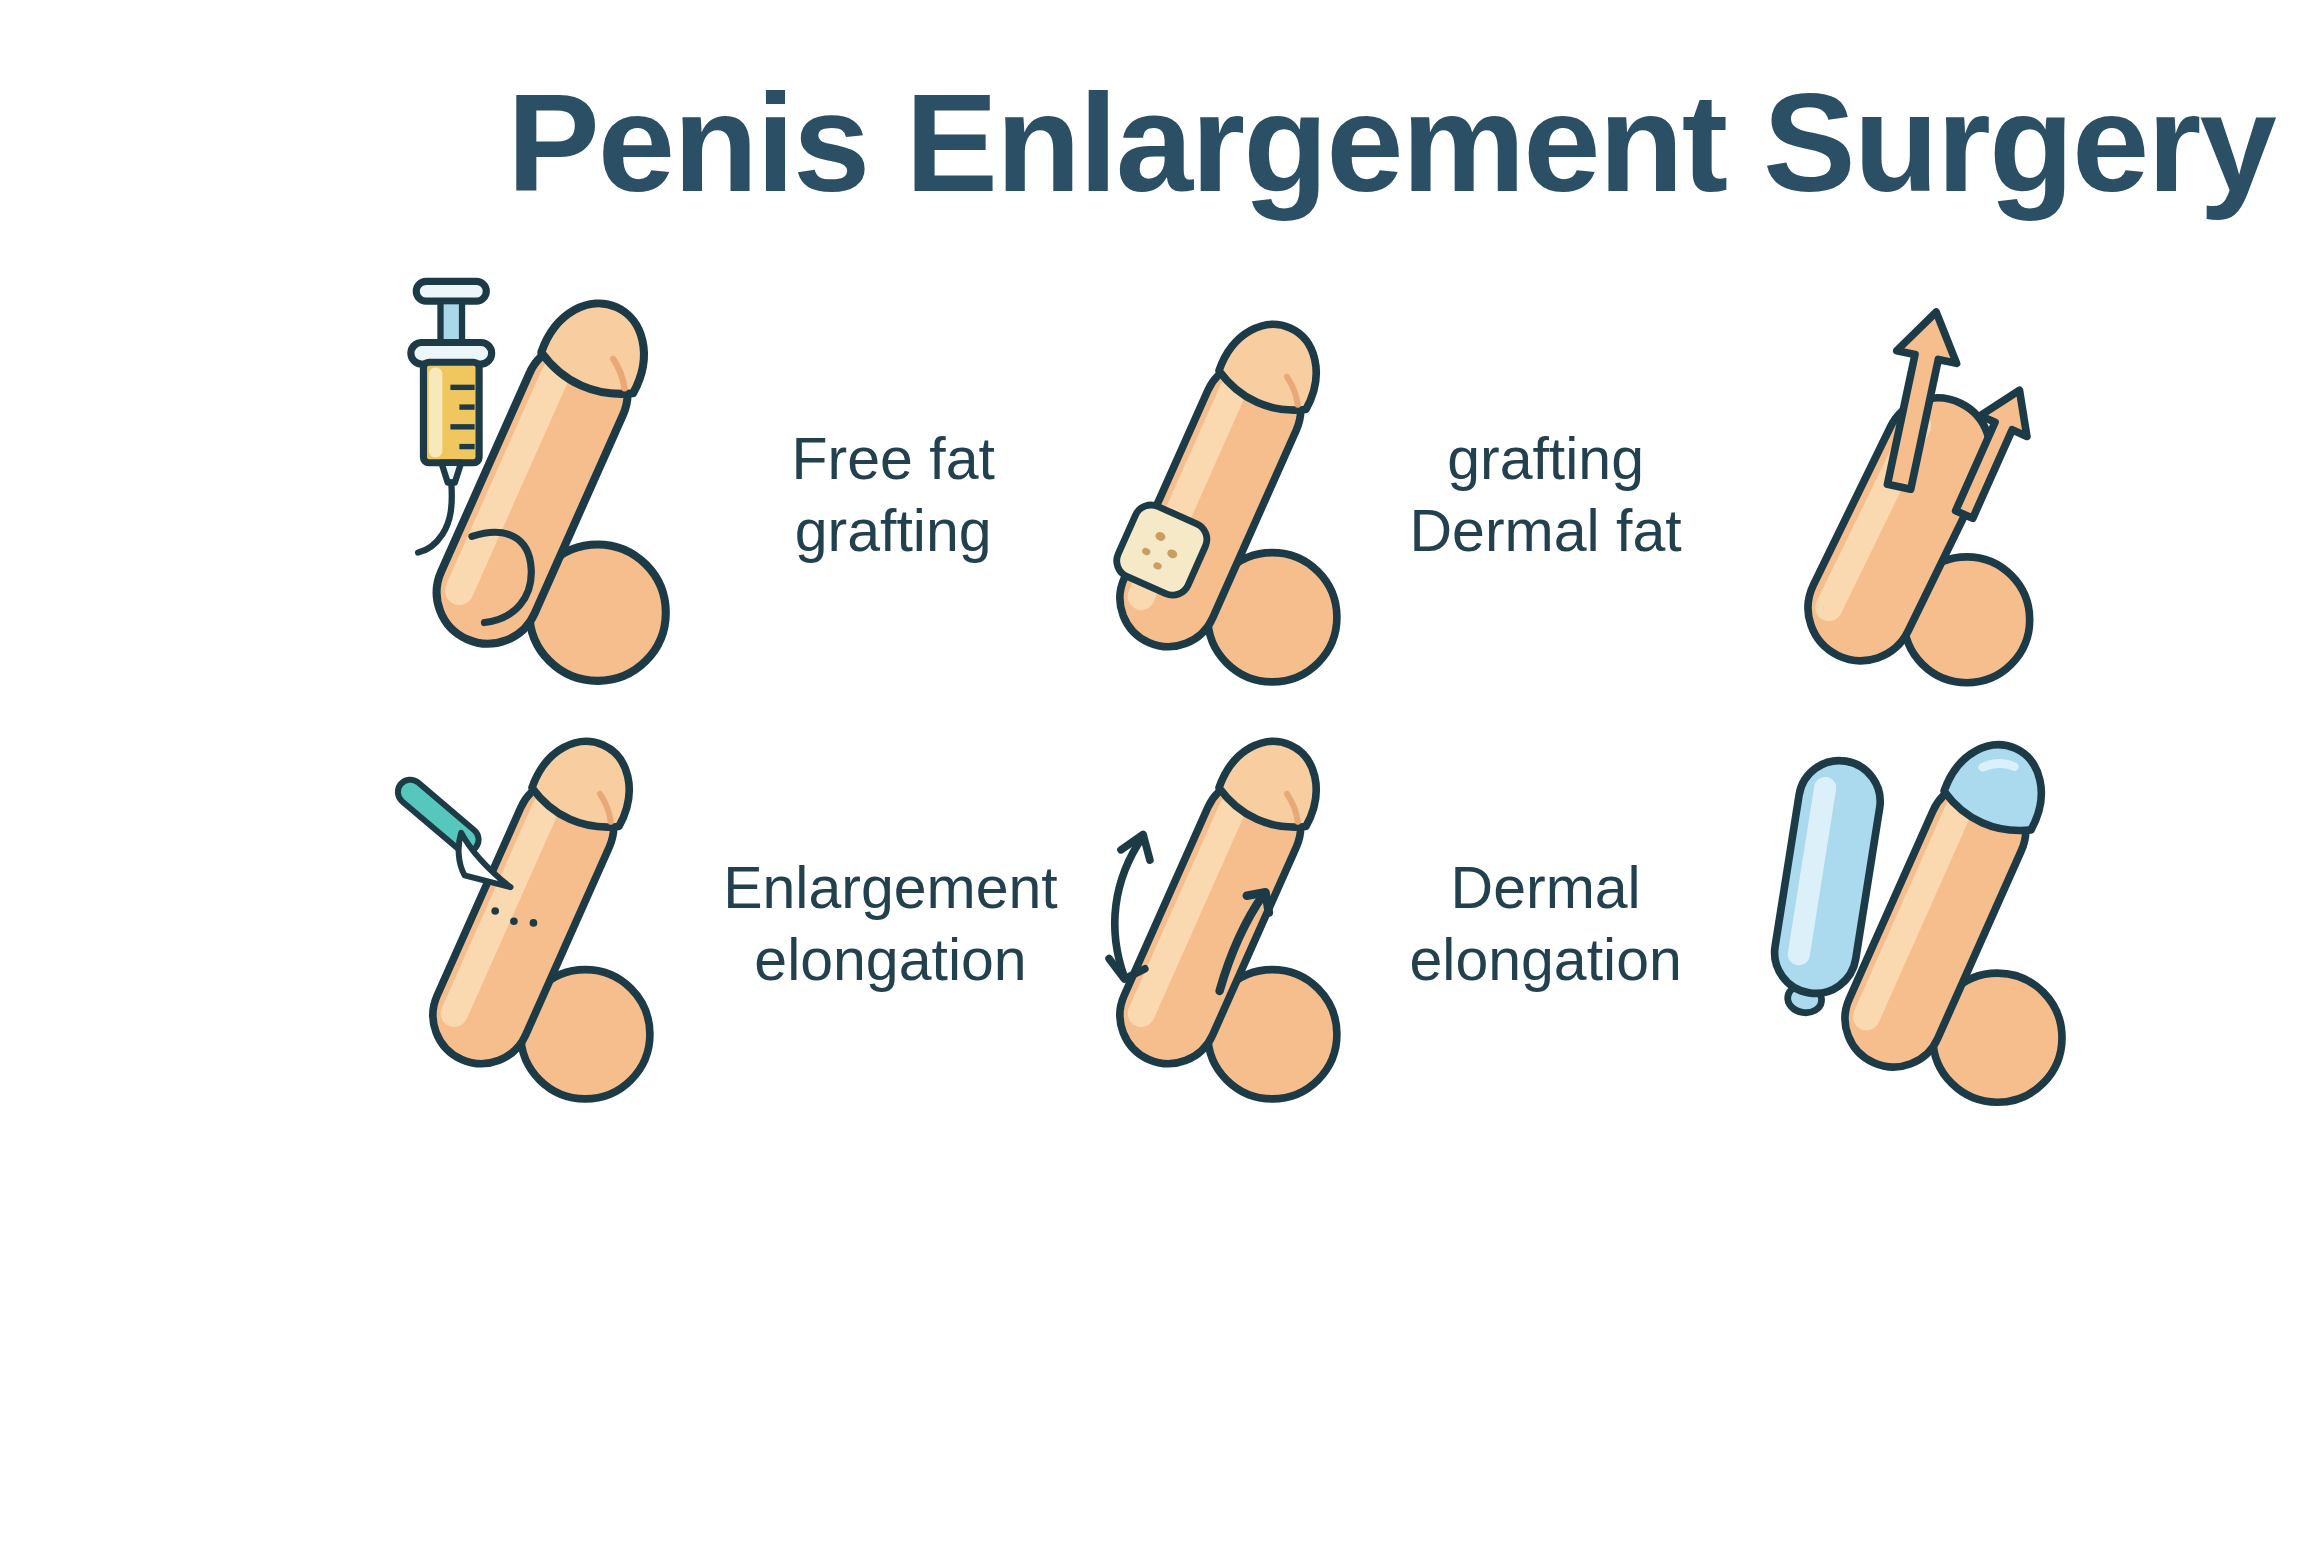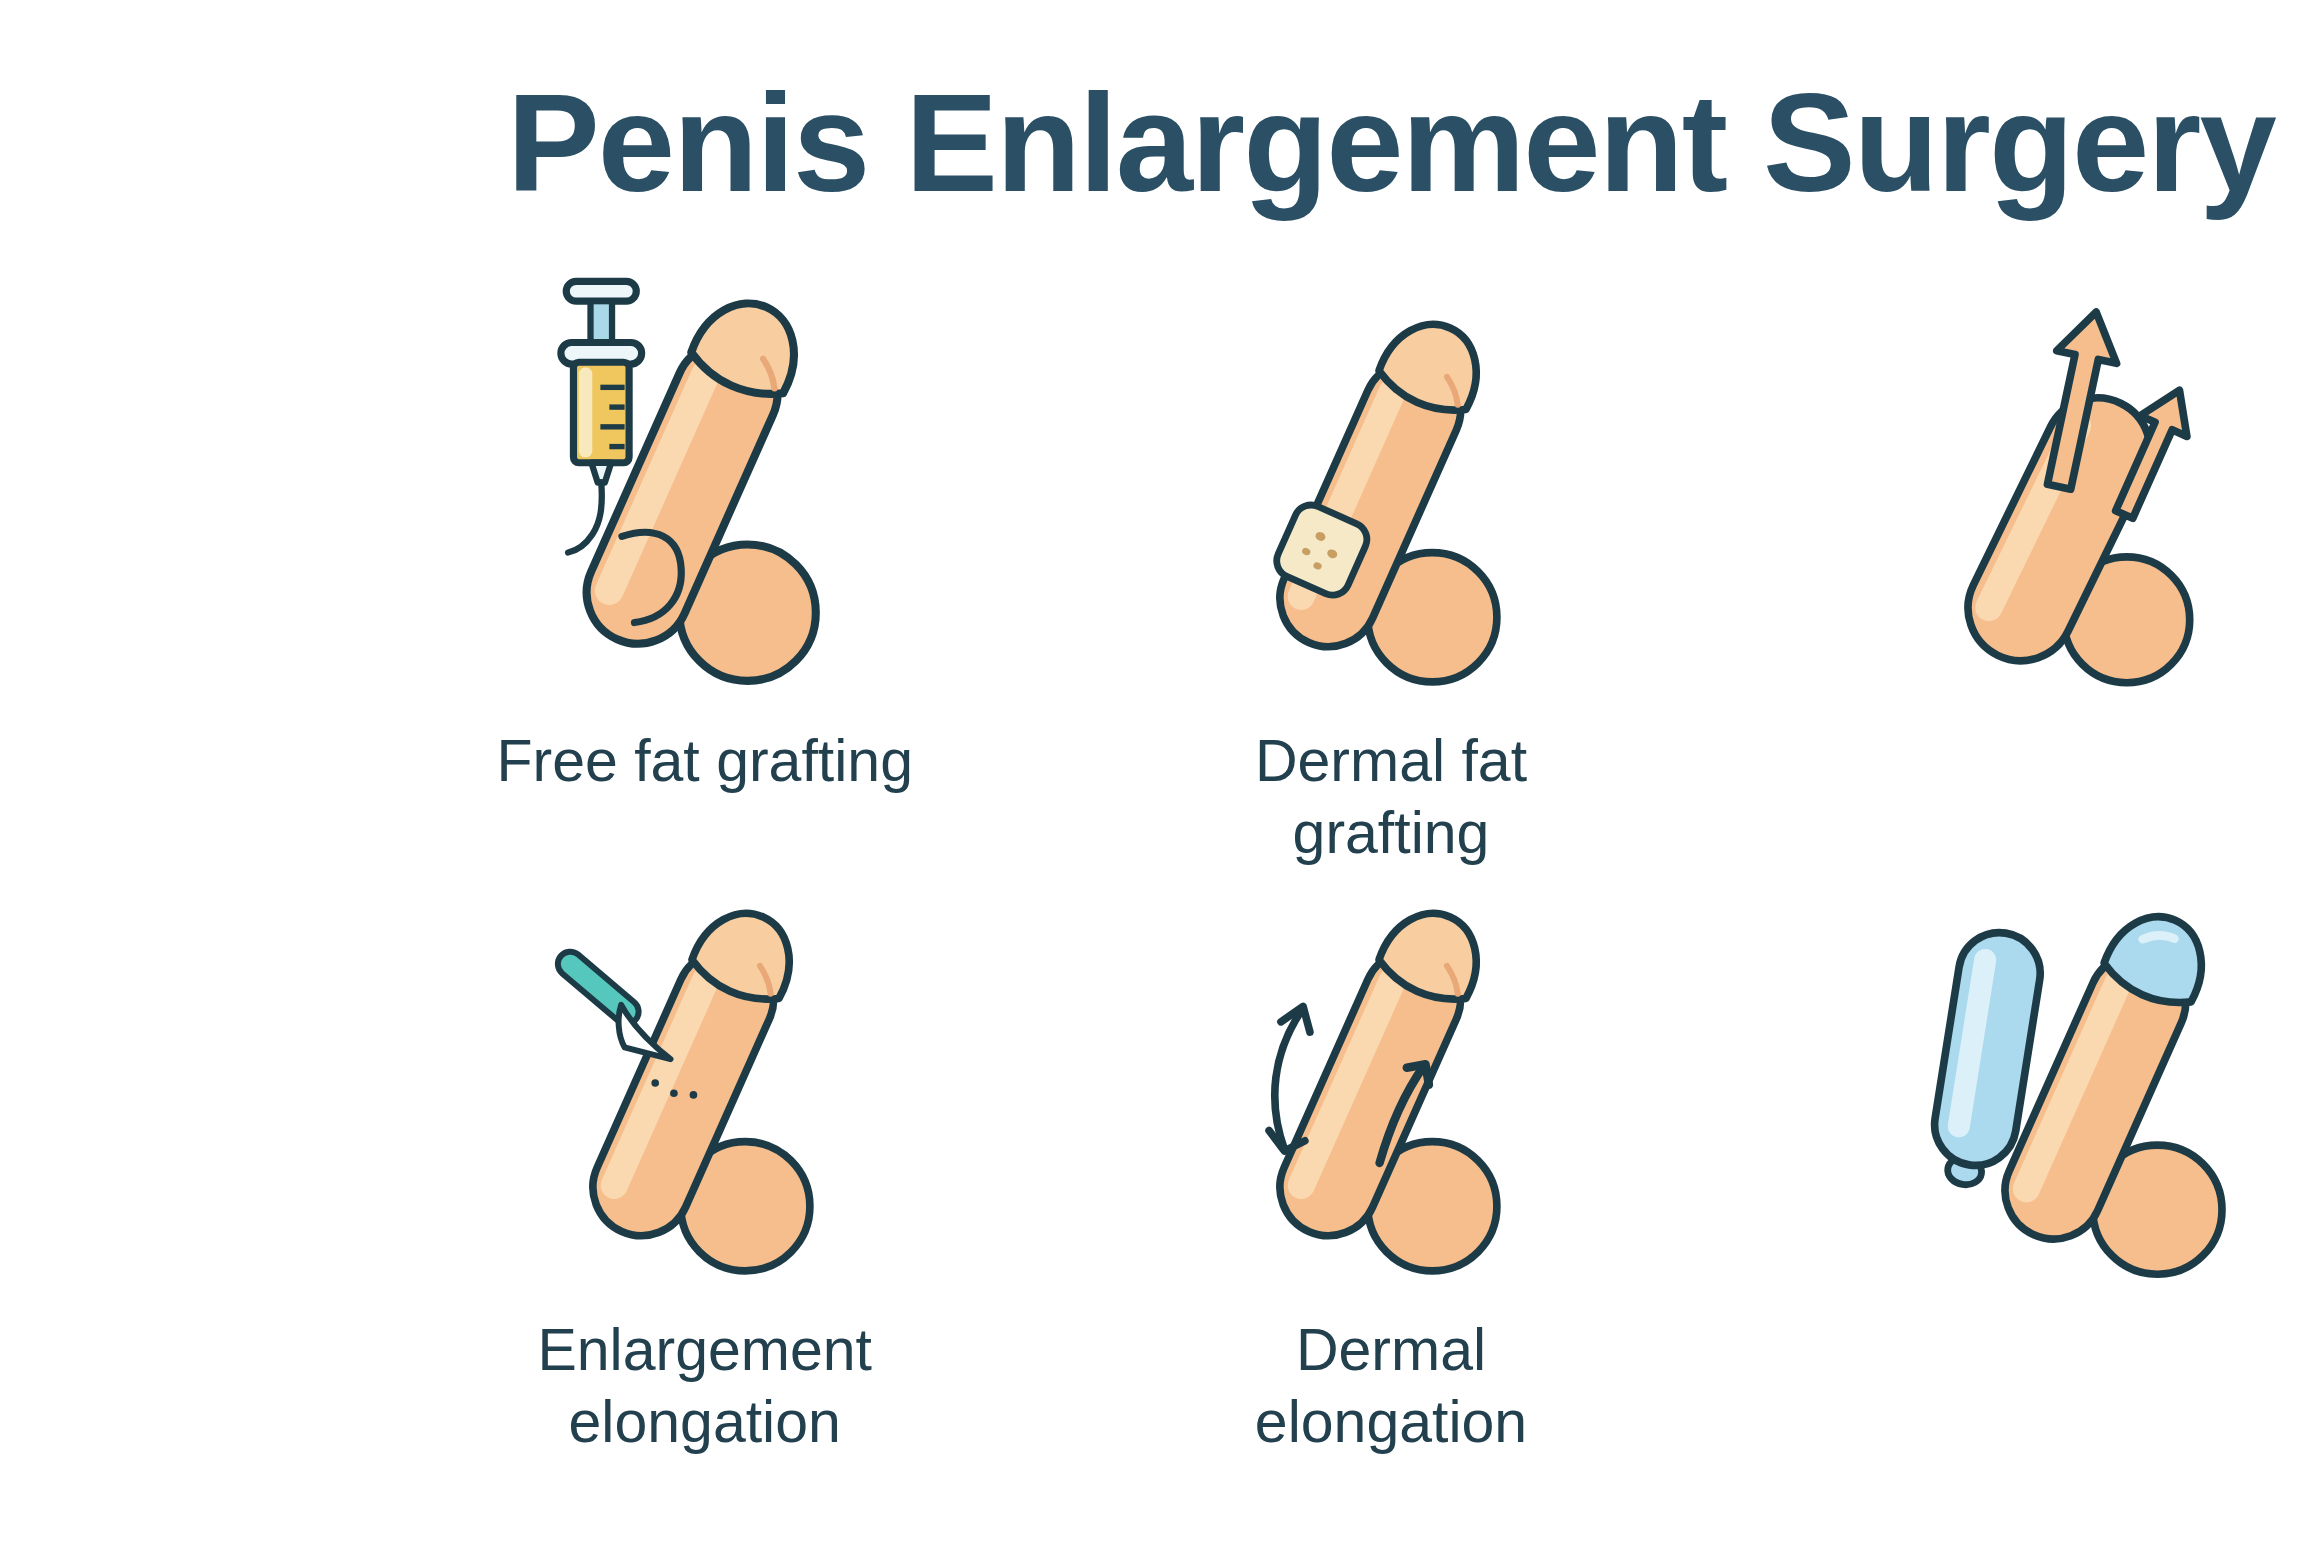--- a/index.html
+++ b/index.html
@@ -13,21 +13,21 @@
   *{margin:0;padding:0;box-sizing:border-box;}
   html,body{width:2782px;height:1565px;background:var(--bg);overflow:hidden;}
   body{font-family:"Liberation Sans", sans-serif;}
   .canvas{position:relative;width:2782px;height:1565px;background:var(--bg);}
   .title{
     padding-top:70px;text-align:center;color:var(--title);
     font-size:139px;font-weight:700;letter-spacing:-1.9px;line-height:1.05;
   }
   .grid{margin-top:51px;display:flex;flex-direction:column;align-items:center;row-gap:9.3px;}
   .grid-row{display:flex;justify-content:center;column-gap:9.3px;}
-  .card{width:677px;display:flex;flex-direction:column;align-items:center;}
+  .card{width:677px;display:flex;flex-direction:row;align-items:center;}
   .icon-box{display:flex;align-items:flex-end;justify-content:center;}
   .row1 .icon-box{height:431px;}
   .row2 .icon-box{height:408px;}
   .label{
     margin-top:28px;min-height:144px;text-align:center;color:var(--label);
     font-size:59px;font-weight:400;line-height:1.22;
   }
   .label-line:empty{display:none;}
   svg{display:block;}
 </style>
@@ -99,22 +99,22 @@
                 <ellipse cx="3" cy="19" rx="5" ry="4" fill="var(--patch-dot)"></ellipse>
               </g>
               <g transform="translate(257,94) rotate(24)">
                 <path d="M-56,26 C-60,-22 -32,-54 0,-54 C32,-54 60,-22 56,26 C20,47 -20,47 -56,26 Z" fill="var(--glans)" stroke="var(--ink)" stroke-width="9" stroke-linejoin="round"></path>
                 <path d="M20,0 q16,10 25,25" fill="none" stroke="var(--skin-shade)" stroke-width="7" stroke-linecap="round"></path>
               </g>
             </g>
           </svg>
         </div>
         <div class="label">
+          <div class="label-line">grafting</div>
           <div class="label-line">Dermal fat</div>
-          <div class="label-line">grafting</div>
         </div>
       </div>
 
       <div class="card">
         <div class="icon-box">
           <svg viewBox="0 0 420 480" width="357" height="408">
             <g>
               <circle cx="268" cy="388" r="74" fill="var(--skin)" stroke="var(--ink)" stroke-width="9"></circle>
               <g transform="translate(195,268) rotate(26)">
                 <rect x="-62" y="-150" width="124" height="330" rx="62" fill="var(--skin)" stroke="var(--ink)" stroke-width="9"></rect>

